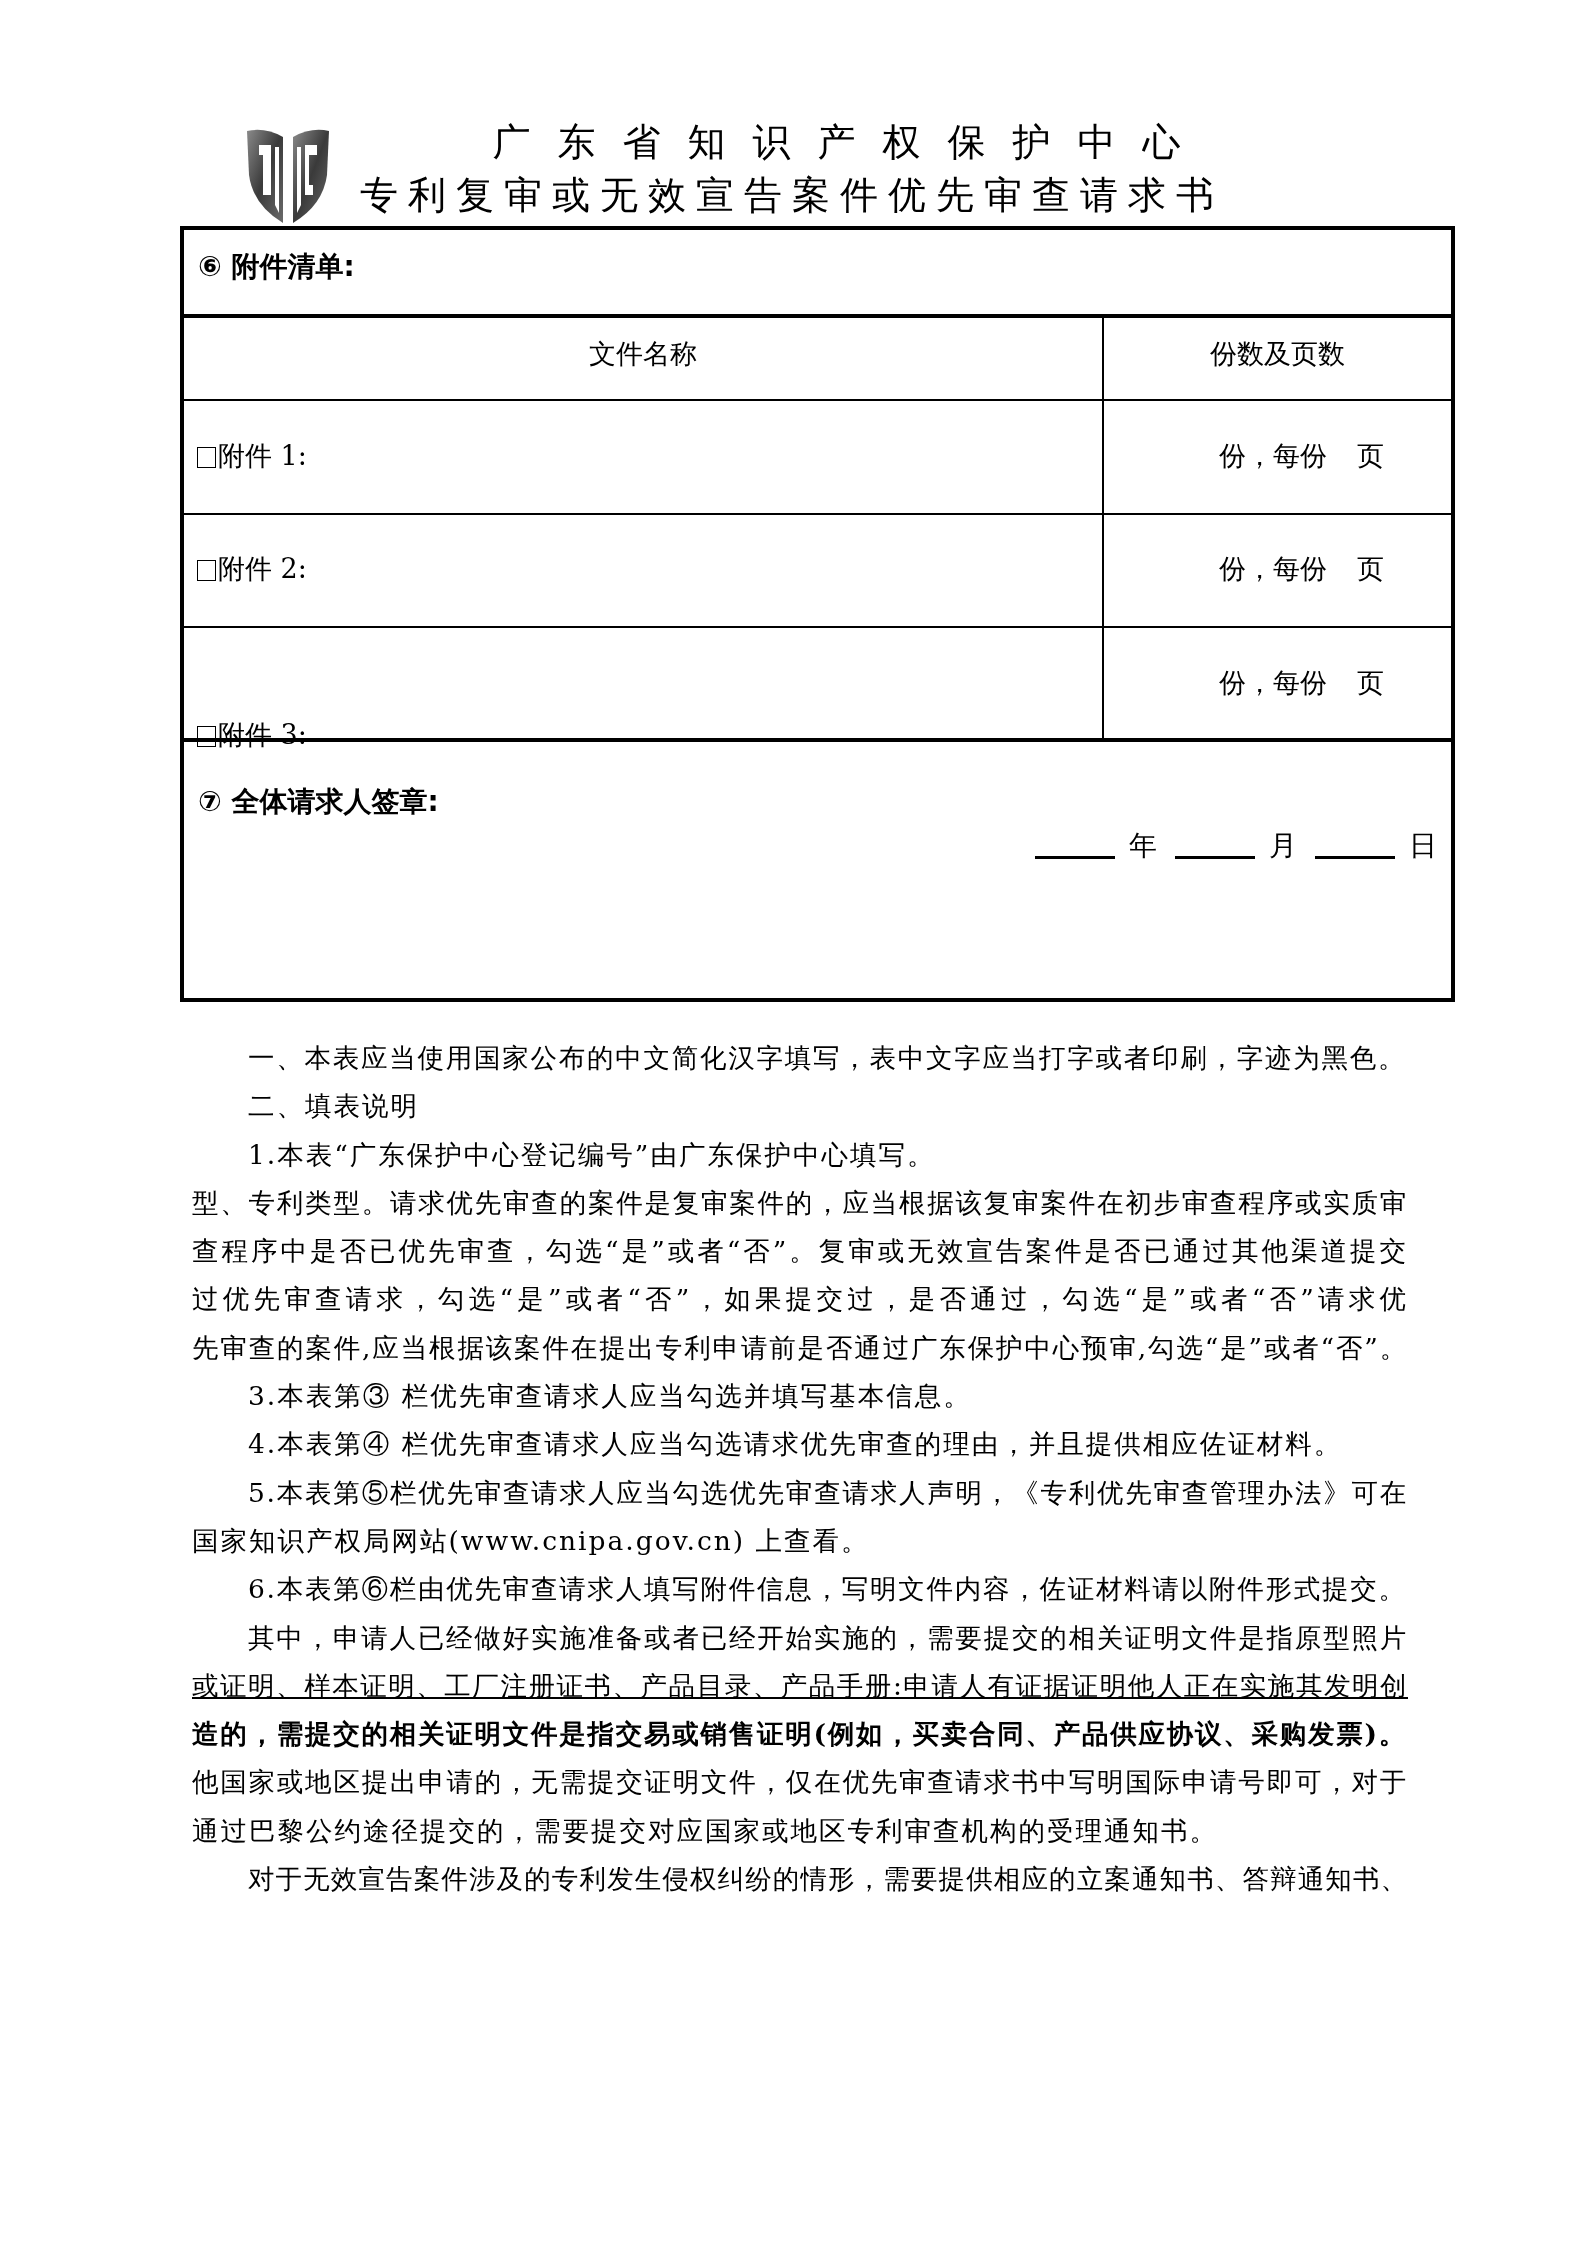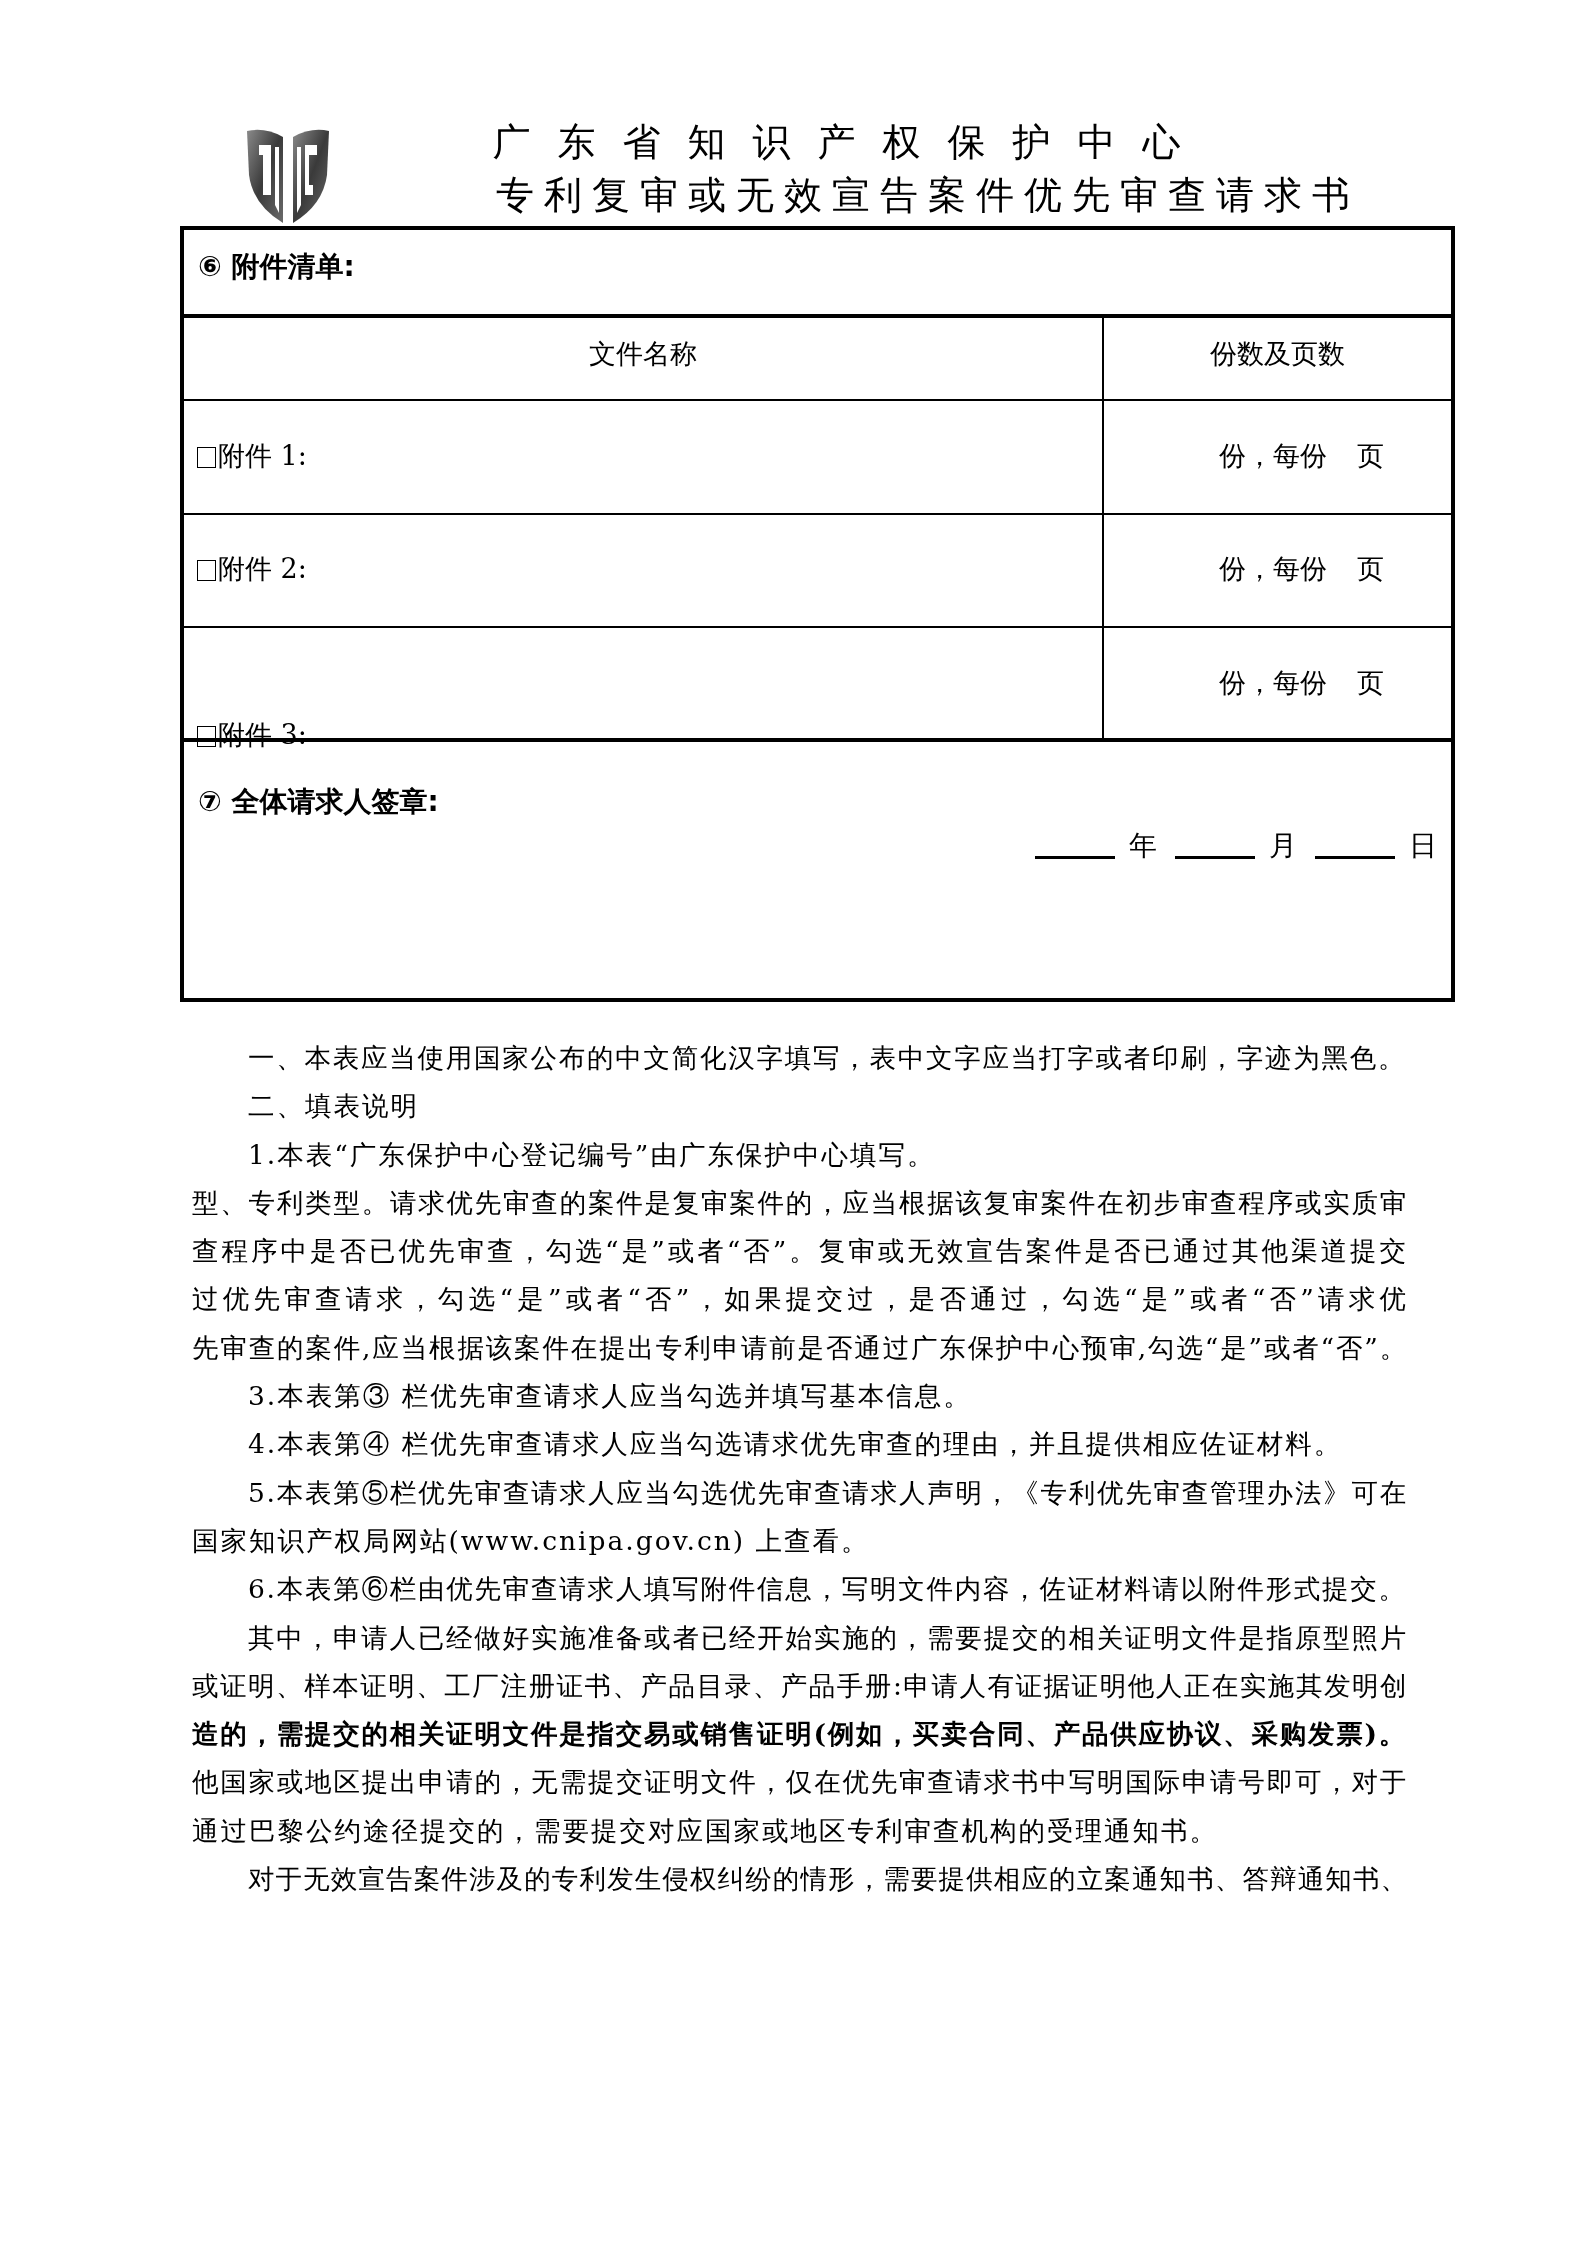--- a/index.html
+++ b/index.html
@@ -5,21 +5,21 @@
   html, body { margin: 0; padding: 0; background: #ffffff; }
   body { width: 1587px; height: 2245px; position: relative; overflow: hidden;
          font-family: "DejaVu Serif", "Liberation Serif", serif; color: #000; }
   .abs { position: absolute; }
 
   
   #logo { left: 243px; top: 125px; width: 90px; height: 100px; }
   .title1 { left: 470px; top: 118px; width: 760px; font-family: "DejaVu Sans", "Liberation Sans", sans-serif;
             font-size: 38px; letter-spacing: 27px; white-space: nowrap; line-height: 48px; text-align: center; }
   .title2 { left: 360px; top: 171px; width: 1000px; font-family: "DejaVu Sans", "Liberation Sans", sans-serif;
-            font-size: 38px; letter-spacing: 10px; white-space: nowrap; line-height: 48px; text-align: right; }
+            font-size: 38px; letter-spacing: 10px; white-space: nowrap; line-height: 48px; text-align: left; }
 
   
   #table { left: 180px; top: 226px; width: 1275px; height: 776px; border: 4px solid #000; box-sizing: border-box; }
   .hline { position: absolute; left: 0; right: 0; background: #000; }
   .vline { position: absolute; width: 2px; background: #000; }
   .sec-head { position: absolute; left: 14px; font-size: 28px; font-weight: bold; white-space: nowrap;
               font-family: "DejaVu Sans", "Liberation Sans", sans-serif; }
   .cell-text { position: absolute; font-size: 27px; white-space: nowrap; line-height: 34px; }
   .col-head { text-align: center; }
   .check-box { display: inline-block; width: 19px; height: 21px; border: 1.5px solid #000; box-sizing: border-box;
@@ -111,19 +111,19 @@
       <div class="note-line" style="white-space: normal; letter-spacing: 1.75px; height: 48.3px; overflow: hidden;">型、专利类型。请求优先审查的案件是复审案件的，应当根据该复审案件在初步审查程序或实质审</div>
       <div class="note-line" style="white-space: normal; height: 48.3px; overflow: hidden;">查程序中是否已优先审查，勾选“是”或者“否”。复审或无效宣告案件是否已通过其他渠道提交</div>
       <div class="note-line" style="white-space: normal; height: 48.3px; overflow: hidden;">过优先审查请求，勾选“是”或者“否”，如果提交过，是否通过，勾选“是”或者“否”请求优</div>
       <div class="note-line" style="white-space: normal; letter-spacing: 1.75px; height: 48.3px; overflow: hidden;">先审查的案件,应当根据该案件在提出专利申请前是否通过广东保护中心预审,勾选“是”或者“否”。</div>
       <div class="note-line indent last" style="white-space: nowrap;">3.本表第③ 栏优先审查请求人应当勾选并填写基本信息。</div>
       <div class="note-line indent last" style="white-space: nowrap;">4.本表第④ 栏优先审查请求人应当勾选请求优先审查的理由，并且提供相应佐证材料。</div>
       <div class="note-line indent" style="white-space: normal; letter-spacing: 1.75px; height: 48.3px; overflow: hidden;">5.本表第⑤栏优先审查请求人应当勾选优先审查请求人声明，《专利优先审查管理办法》可在</div>
       <div class="note-line last" style="white-space: nowrap;">国家知识产权局网站(www.cnipa.gov.cn) 上查看。</div>
       <div class="note-line indent last" style="white-space: nowrap; letter-spacing: 1.75px;">6.本表第⑥栏由优先审查请求人填写附件信息，写明文件内容，佐证材料请以附件形式提交。</div>
       <div class="note-line indent" style="white-space: normal; letter-spacing: 1.75px; height: 48.3px; overflow: hidden;">其中，申请人已经做好实施准备或者已经开始实施的，需要提交的相关证明文件是指原型照片</div>
-      <div class="note-line" style="white-space: normal; letter-spacing: 1.5px; height: 48.3px; overflow: hidden;">或证明、样本证明、工厂注册证书、产品目录、产品手册:申请人有证据证明他人正在实施其发明创</div>
+      <div class="note-line" style="white-space: normal; letter-spacing: 1.5px; height: 48.3px; overflow: hidden; text-decoration: underline;">或证明、样本证明、工厂注册证书、产品目录、产品手册:申请人有证据证明他人正在实施其发明创</div>
       <div class="note-line last" style="white-space: nowrap; letter-spacing: 1.75px; font-weight: bold;">造的，需提交的相关证明文件是指交易或销售证明(例如，买卖合同、产品供应协议、采购发票)。</div>
       <div class="note-line" style="white-space: normal; letter-spacing: 1.75px; height: 48.3px; overflow: hidden;">他国家或地区提出申请的，无需提交证明文件，仅在优先审查请求书中写明国际申请号即可，对于</div>
       <div class="note-line last" style="white-space: nowrap;">通过巴黎公约途径提交的，需要提交对应国家或地区专利审查机构的受理通知书。</div>
       <div class="note-line indent" style="white-space: normal; letter-spacing: 1px; height: 48.3px; overflow: hidden;">对于无效宣告案件涉及的专利发生侵权纠纷的情形，需要提供相应的立案通知书、答辩通知书、</div>
     </div>
 </div>
 
 </body></html>

